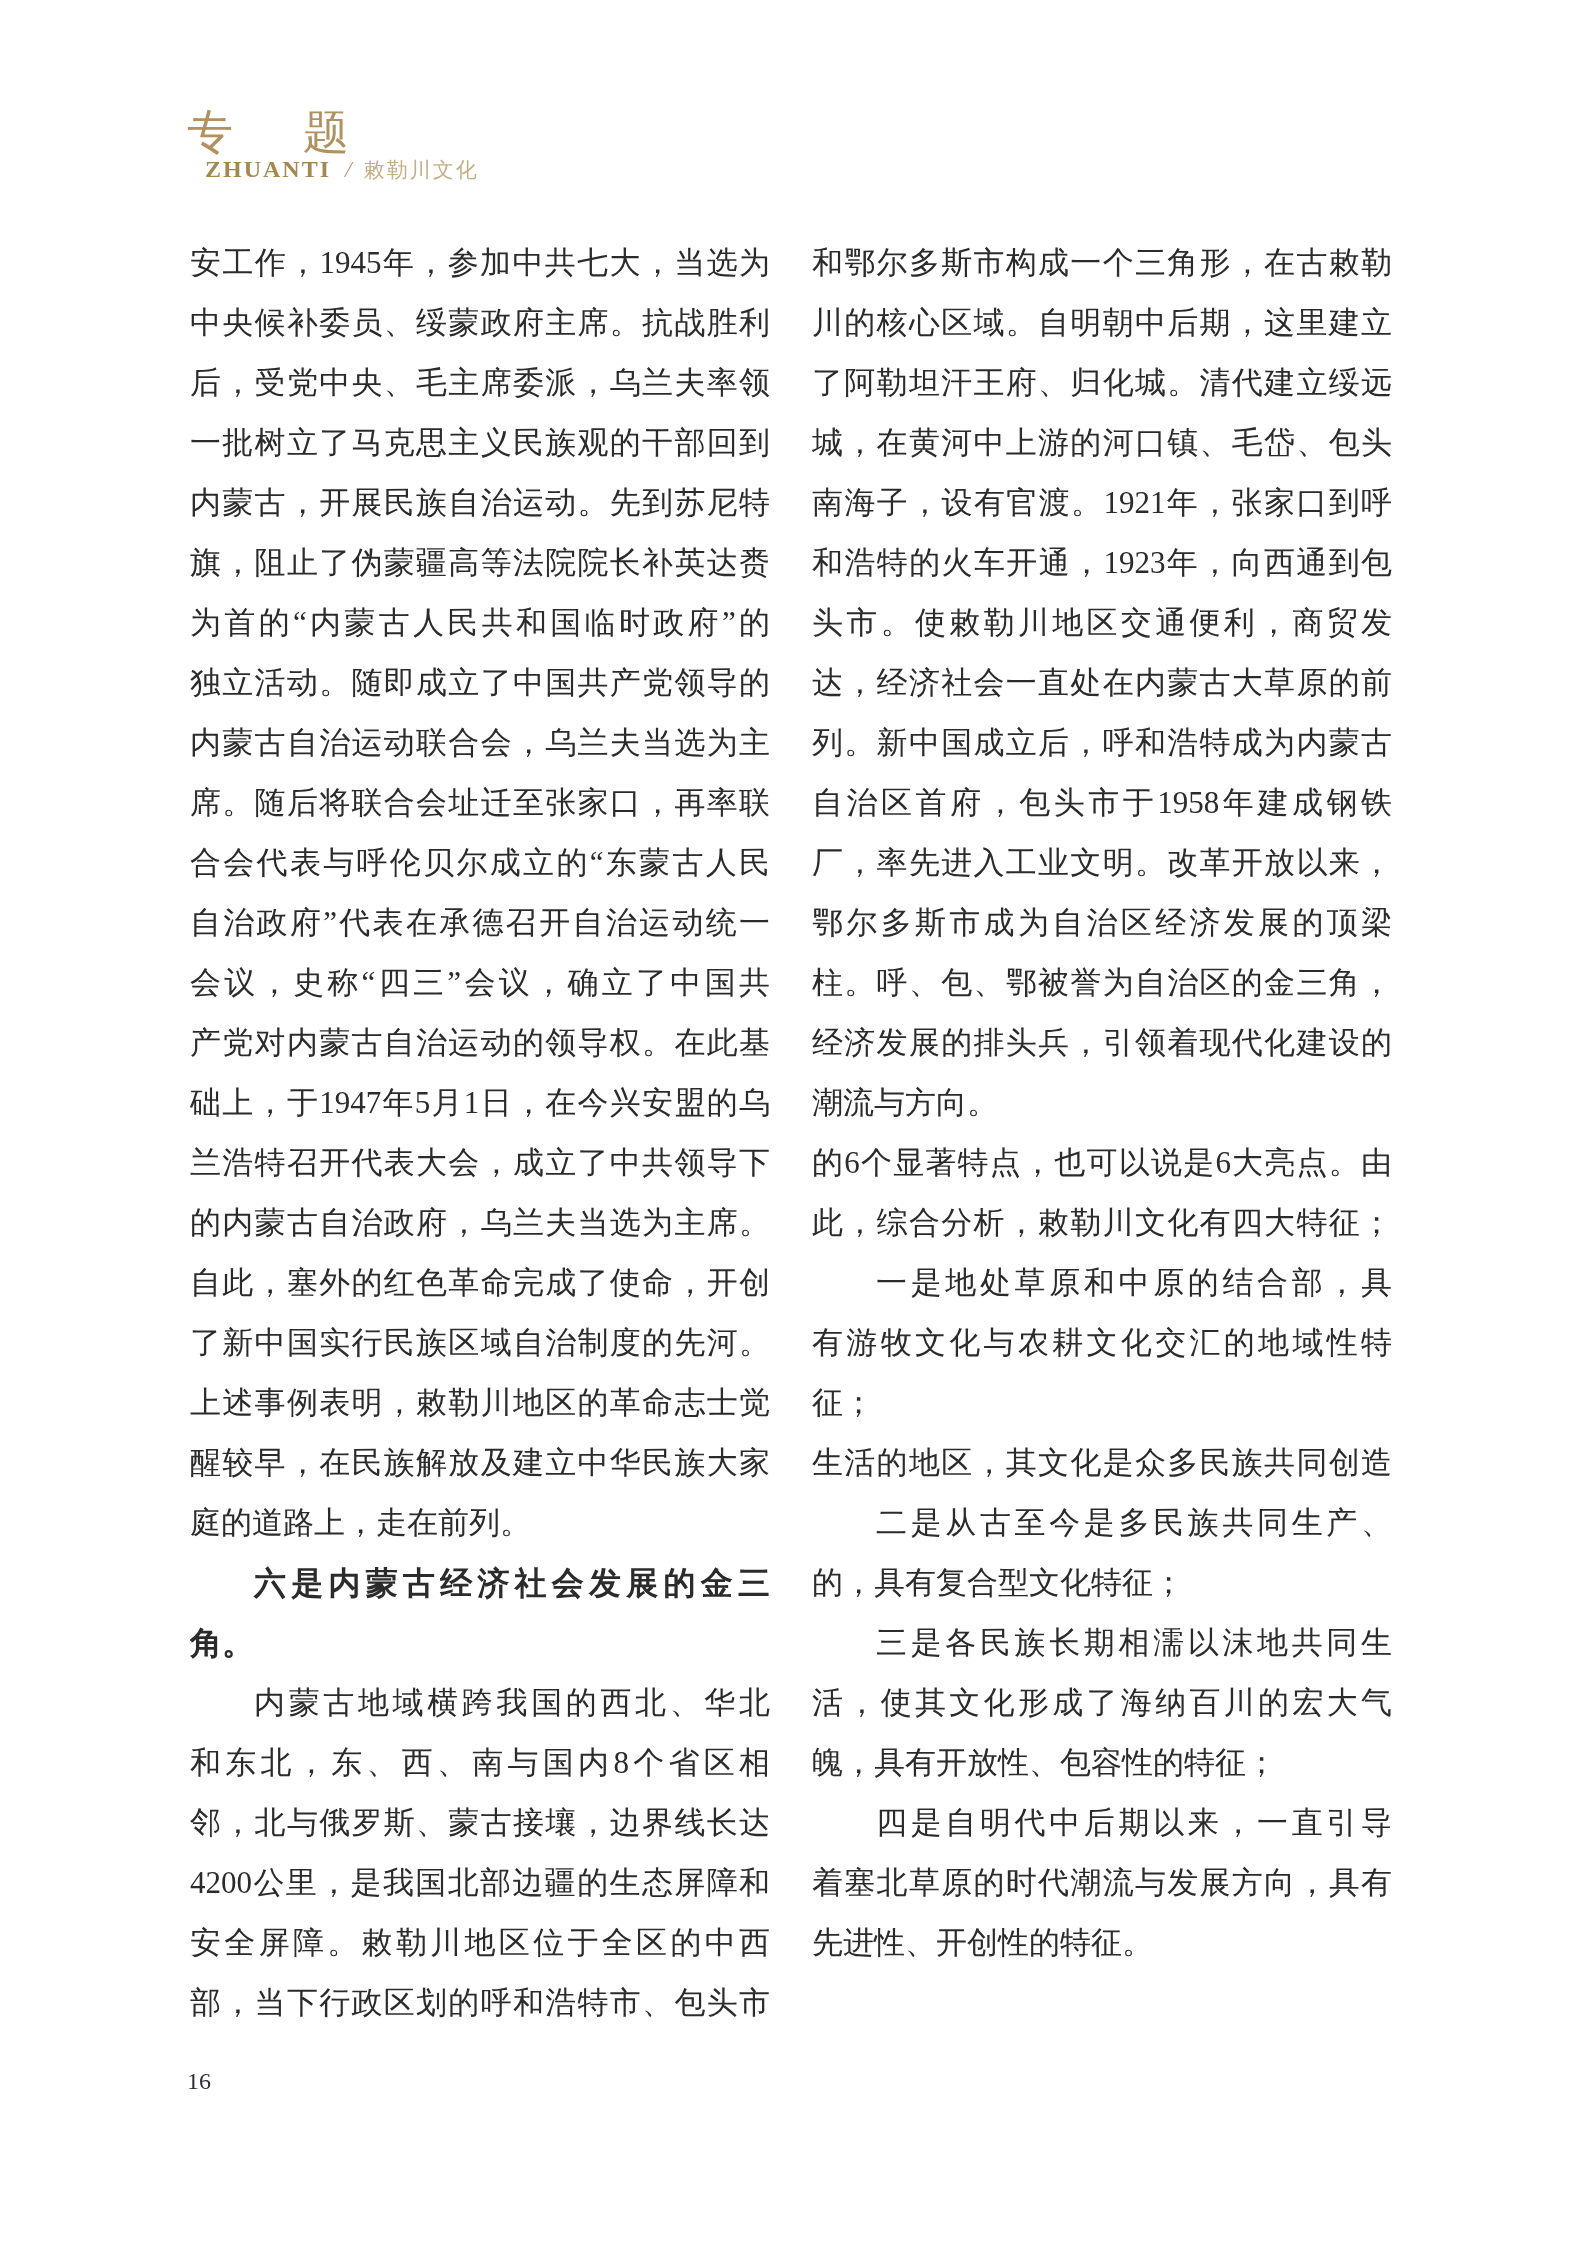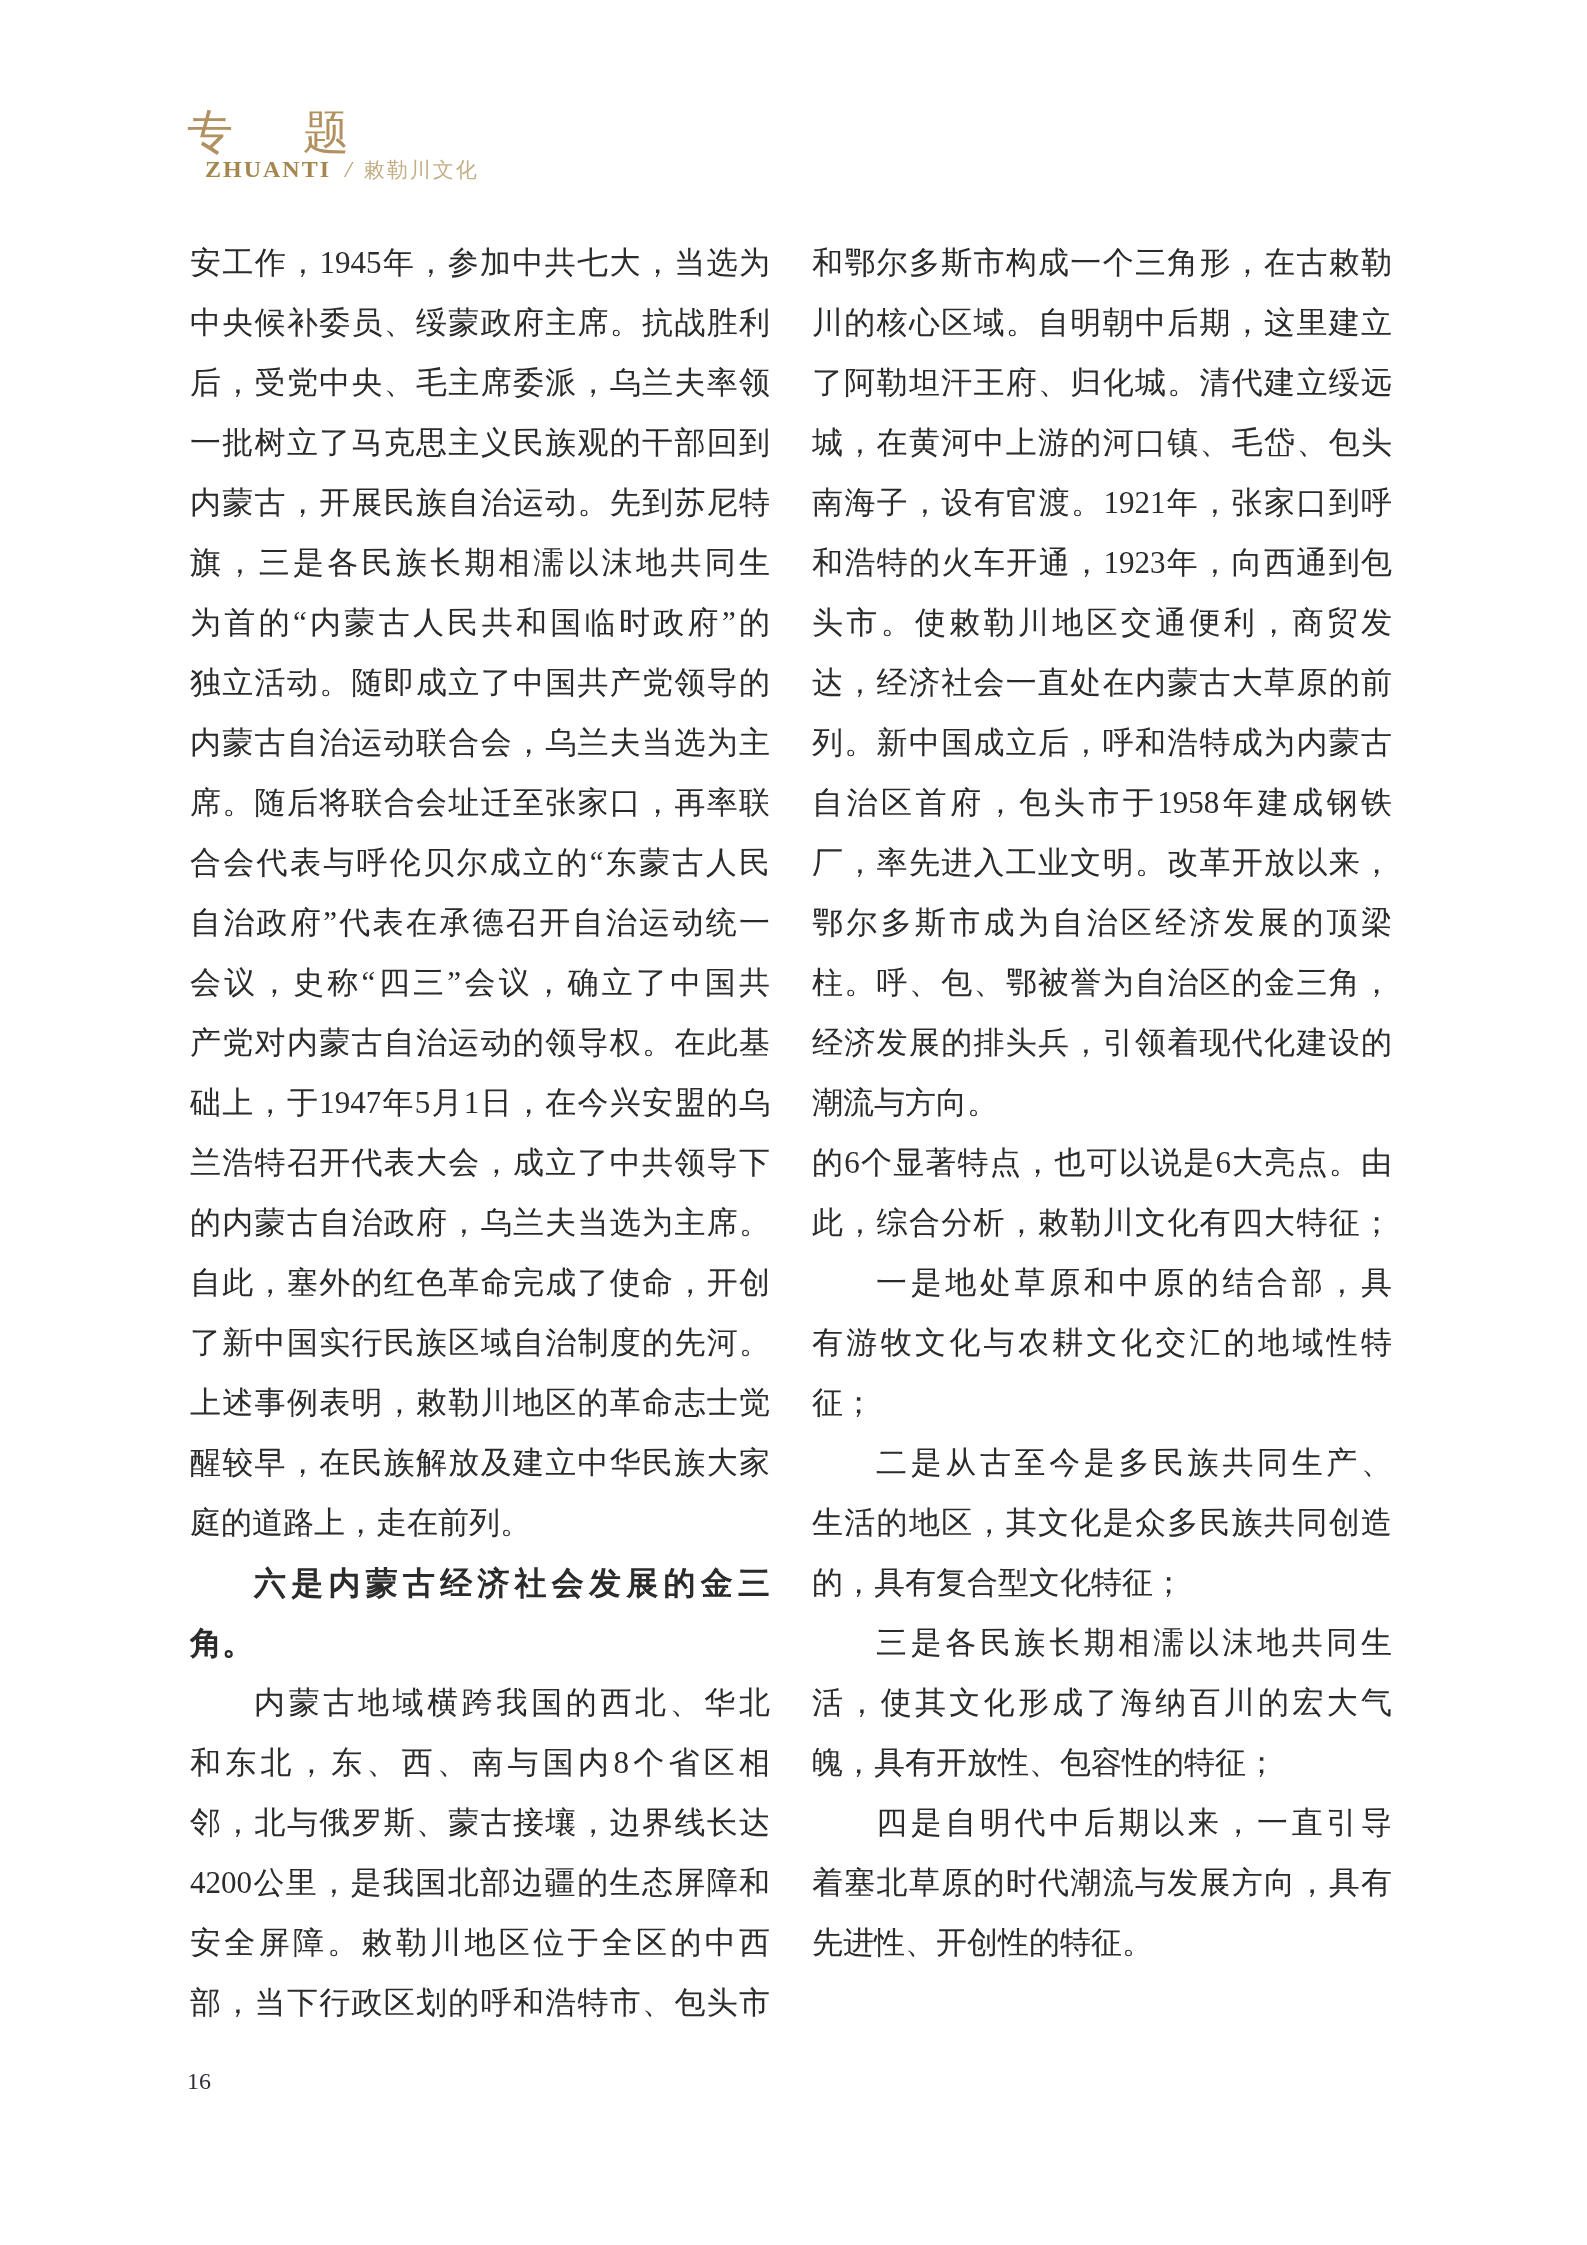--- a/index.html
+++ b/index.html
@@ -71,21 +71,21 @@
   <div class="hdr-sub">
     <span class="hdr-latin">ZHUANTI</span><span class="hdr-sep">/</span><span class="hdr-cn">敕勒川文化</span>
   </div>
 
   <div class="col col-left" id="col-left">
       <div class="line j">安工作，1945年，参加中共七大，当选为</div>
       <div class="line j">中央候补委员、绥蒙政府主席。抗战胜利</div>
       <div class="line j">后，受党中央、毛主席委派，乌兰夫率领</div>
       <div class="line j">一批树立了马克思主义民族观的干部回到</div>
       <div class="line j">内蒙古，开展民族自治运动。先到苏尼特</div>
-      <div class="line j">旗，三是各民族长期相濡以沫地共同生</div>
+      <div class="line j">旗，阻止了伪蒙疆高等法院院长补英达赉</div>
       <div class="line j">为首的“内蒙古人民共和国临时政府”的</div>
       <div class="line j">独立活动。随即成立了中国共产党领导的</div>
       <div class="line j">内蒙古自治运动联合会，乌兰夫当选为主</div>
       <div class="line j">席。随后将联合会址迁至张家口，再率联</div>
       <div class="line j">合会代表与呼伦贝尔成立的“东蒙古人民</div>
       <div class="line j">自治政府”代表在承德召开自治运动统一</div>
       <div class="line j">会议，史称“四三”会议，确立了中国共</div>
       <div class="line j">产党对内蒙古自治运动的领导权。在此基</div>
       <div class="line j">础上，于1947年5月1日，在今兴安盟的乌</div>
       <div class="line j">兰浩特召开代表大会，成立了中共领导下</div>
@@ -119,22 +119,22 @@
       <div class="line j">厂，率先进入工业文明。改革开放以来，</div>
       <div class="line j">鄂尔多斯市成为自治区经济发展的顶梁</div>
       <div class="line j">柱。呼、包、鄂被誉为自治区的金三角，</div>
       <div class="line j">经济发展的排头兵，引领着现代化建设的</div>
       <div class="line">潮流与方向。</div>
       <div class="line j">的6个显著特点，也可以说是6大亮点。由</div>
       <div class="line j">此，综合分析，敕勒川文化有四大特征；</div>
       <div class="line j in">一是地处草原和中原的结合部，具</div>
       <div class="line j">有游牧文化与农耕文化交汇的地域性特</div>
       <div class="line">征；</div>
+      <div class="line j">生活的地区，其文化是众多民族共同创造</div>
       <div class="line j in">二是从古至今是多民族共同生产、</div>
-      <div class="line j">生活的地区，其文化是众多民族共同创造</div>
       <div class="line">的，具有复合型文化特征；</div>
       <div class="line j in">三是各民族长期相濡以沫地共同生</div>
       <div class="line j">活，使其文化形成了海纳百川的宏大气</div>
       <div class="line">魄，具有开放性、包容性的特征；</div>
       <div class="line j in">四是自明代中后期以来，一直引导</div>
       <div class="line j">着塞北草原的时代潮流与发展方向，具有</div>
       <div class="line">先进性、开创性的特征。</div>
     </div>
 
   <div class="pagenum">16</div>

